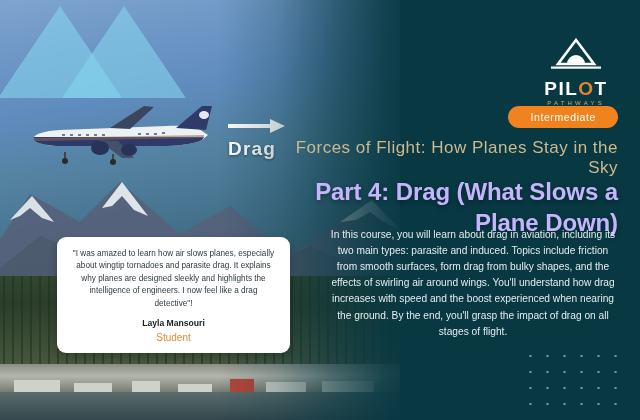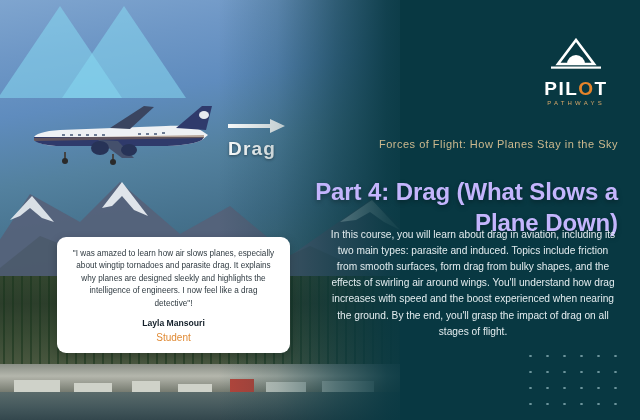--- a/index.html
+++ b/index.html
@@ -201,21 +201,21 @@
     padding: 5px 22px;
     border-radius: 20px;
   }
 
   .subtitle {
     position: absolute;
     right: 22px; top: 138px;
     width: 330px;
     text-align: right;
     color: #cdb98e;
-    font-size: 11px;
+    font-size: 17px;
     letter-spacing: 0.5px;
   }
 
   .title {
     position: absolute;
     right: 22px; top: 177px;
     width: 330px;
     text-align: right;
     color: #c4b5fd;
     font-size: 24px;
@@ -332,20 +332,21 @@
   <div class="logo">
     <svg width="54" height="34" viewBox="0 0 54 34">
       <path d="M27,2 L45,26 L9,26 Z" fill="none" stroke="#ffffff" stroke-width="2.6"></path>
       <path d="M18,26 A9,9 0 0 1 36,26 Z" fill="#ffffff"></path>
       <rect x="2" y="28.5" width="50" height="2.2" fill="#ffffff"></rect>
     </svg>
     <div class="logo-word"><span>PIL</span><span class="o">O</span><span>T</span></div>
     <div class="logo-sub">PATHWAYS</div>
   </div>
 
+  <div class="badge">Intermediate</div>
 
   <div class="subtitle">Forces of Flight: How Planes Stay in the Sky</div>
 
   <div class="title">Part 4: Drag (What Slows a Plane Down)</div>
 
   <div class="body-copy">In this course, you will learn about drag in aviation, including its two main types: parasite and induced. Topics include friction from smooth surfaces, form drag from bulky shapes, and the effects of swirling air around wings. You'll understand how drag increases with speed and the boost experienced when nearing the ground. By the end, you'll grasp the impact of drag on all stages of flight.</div>
 
   <div class="dots"></div>
 
 </div>

